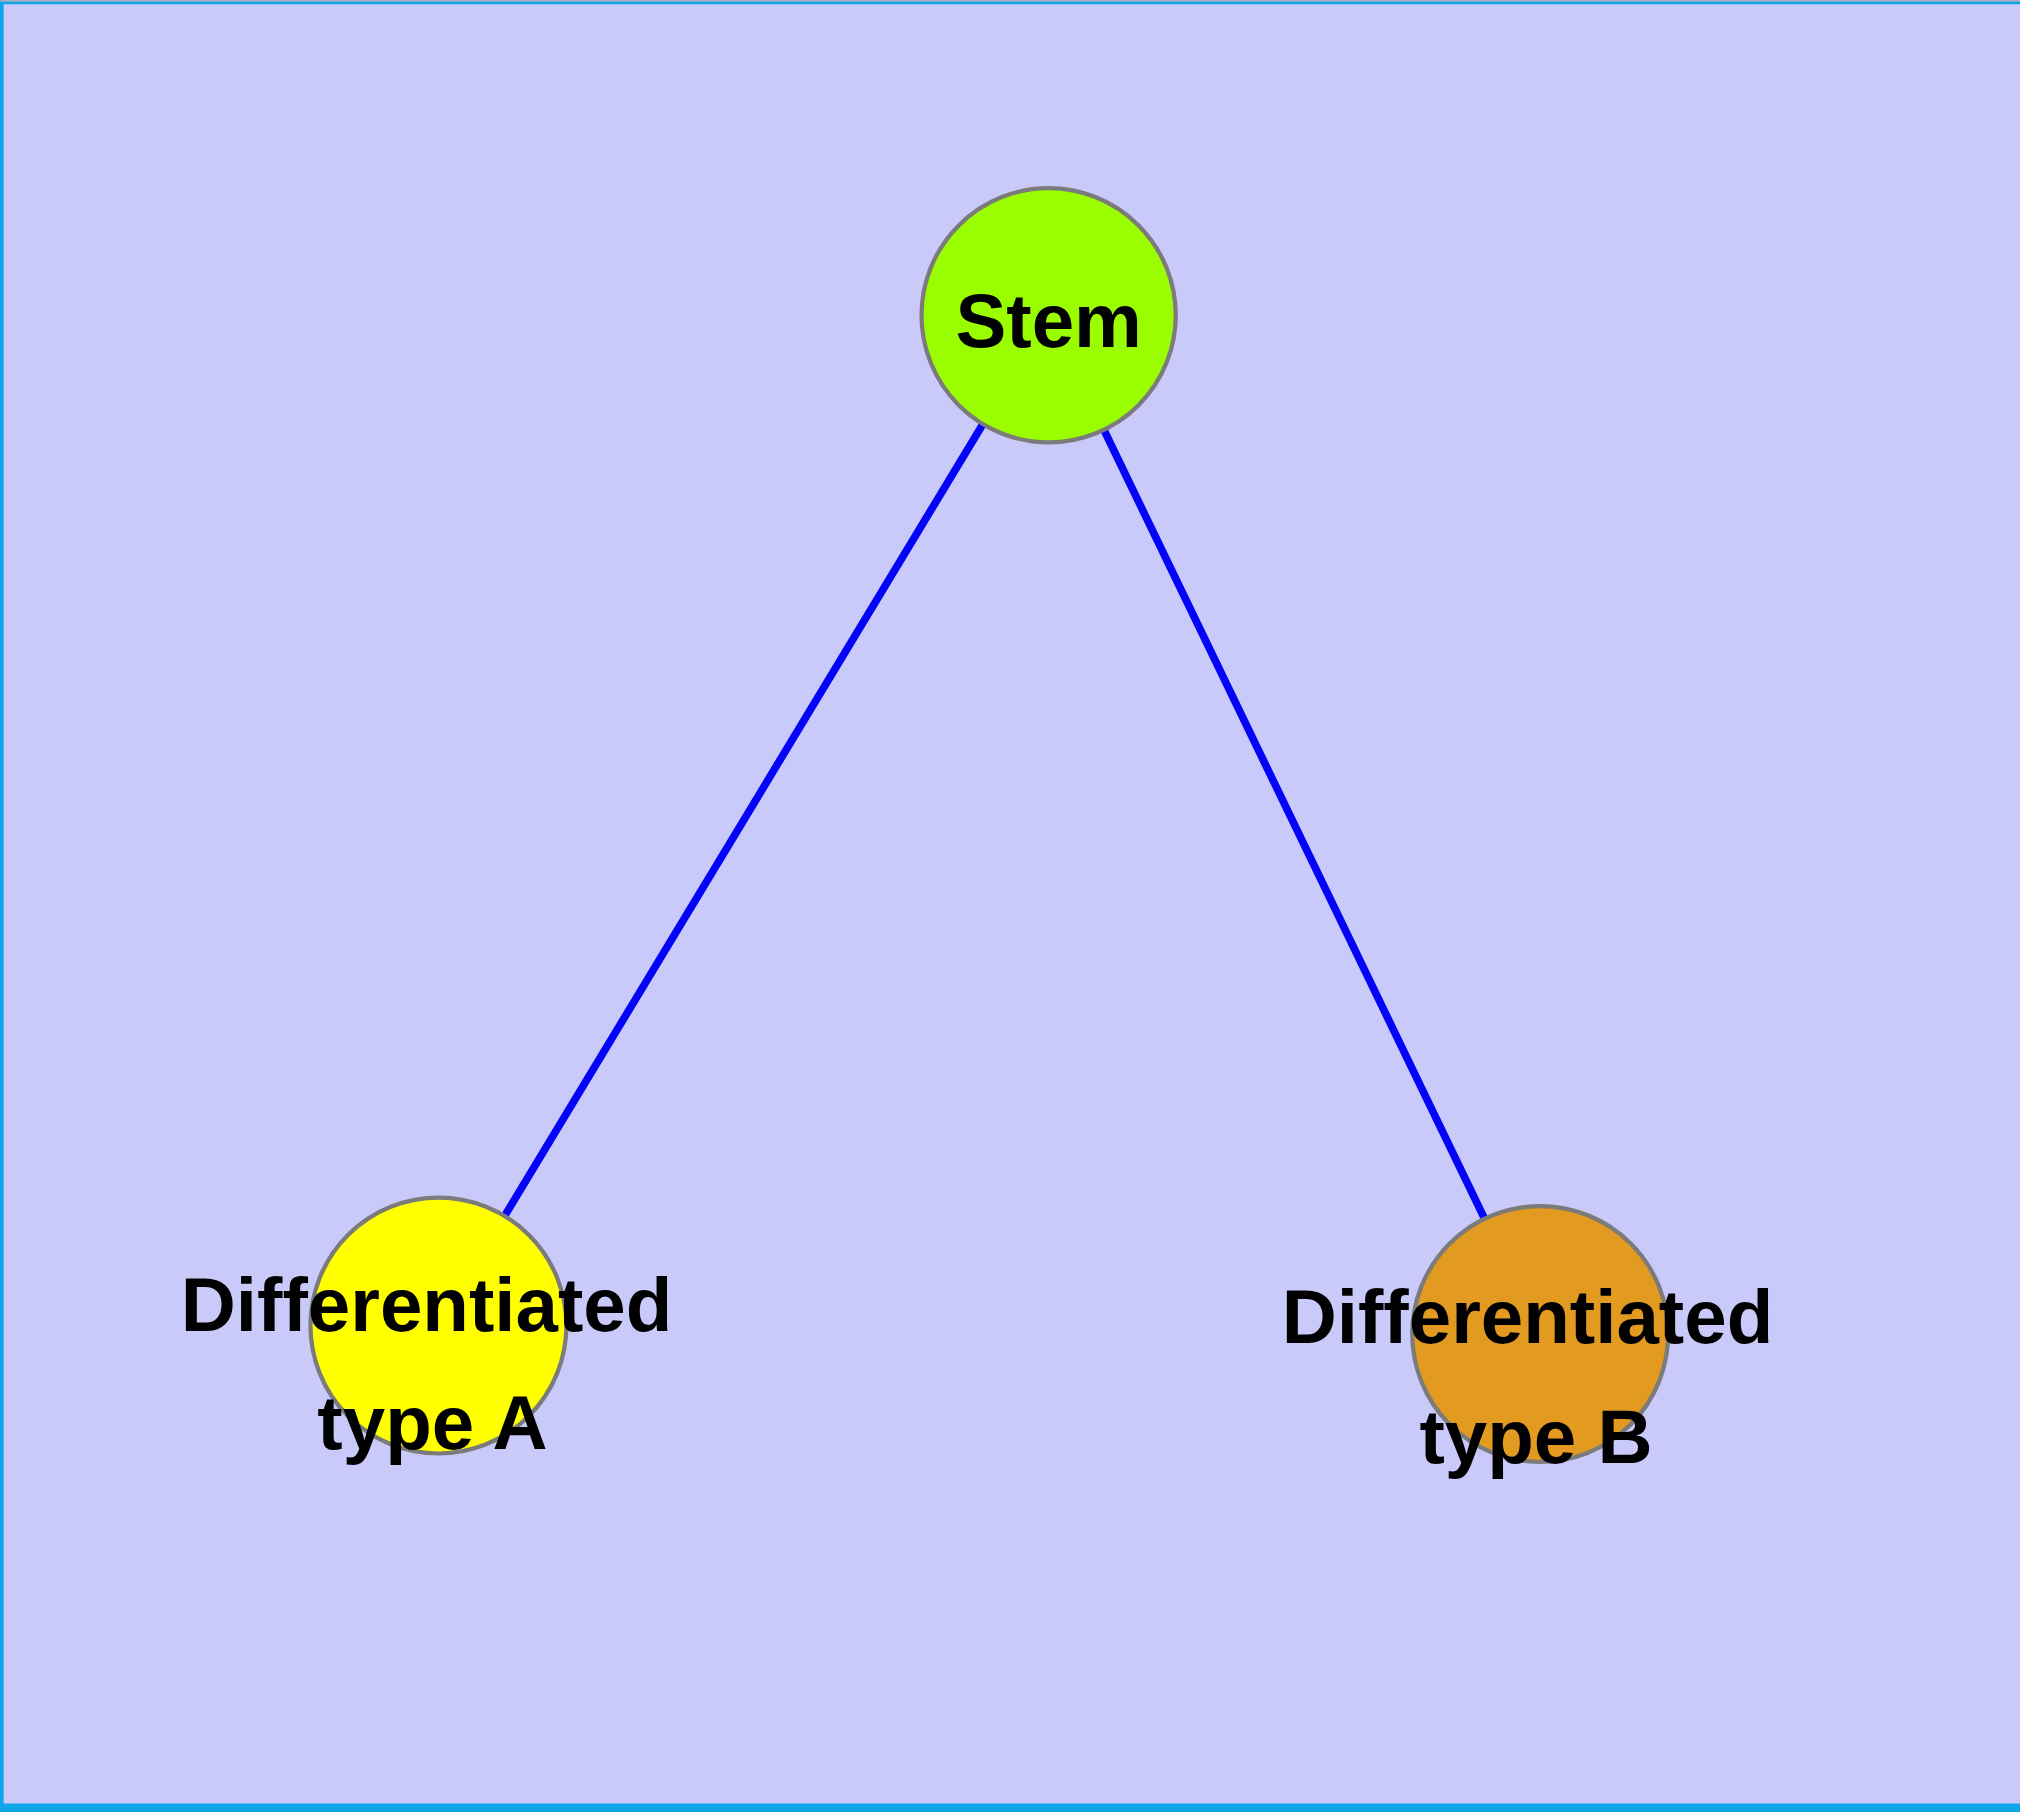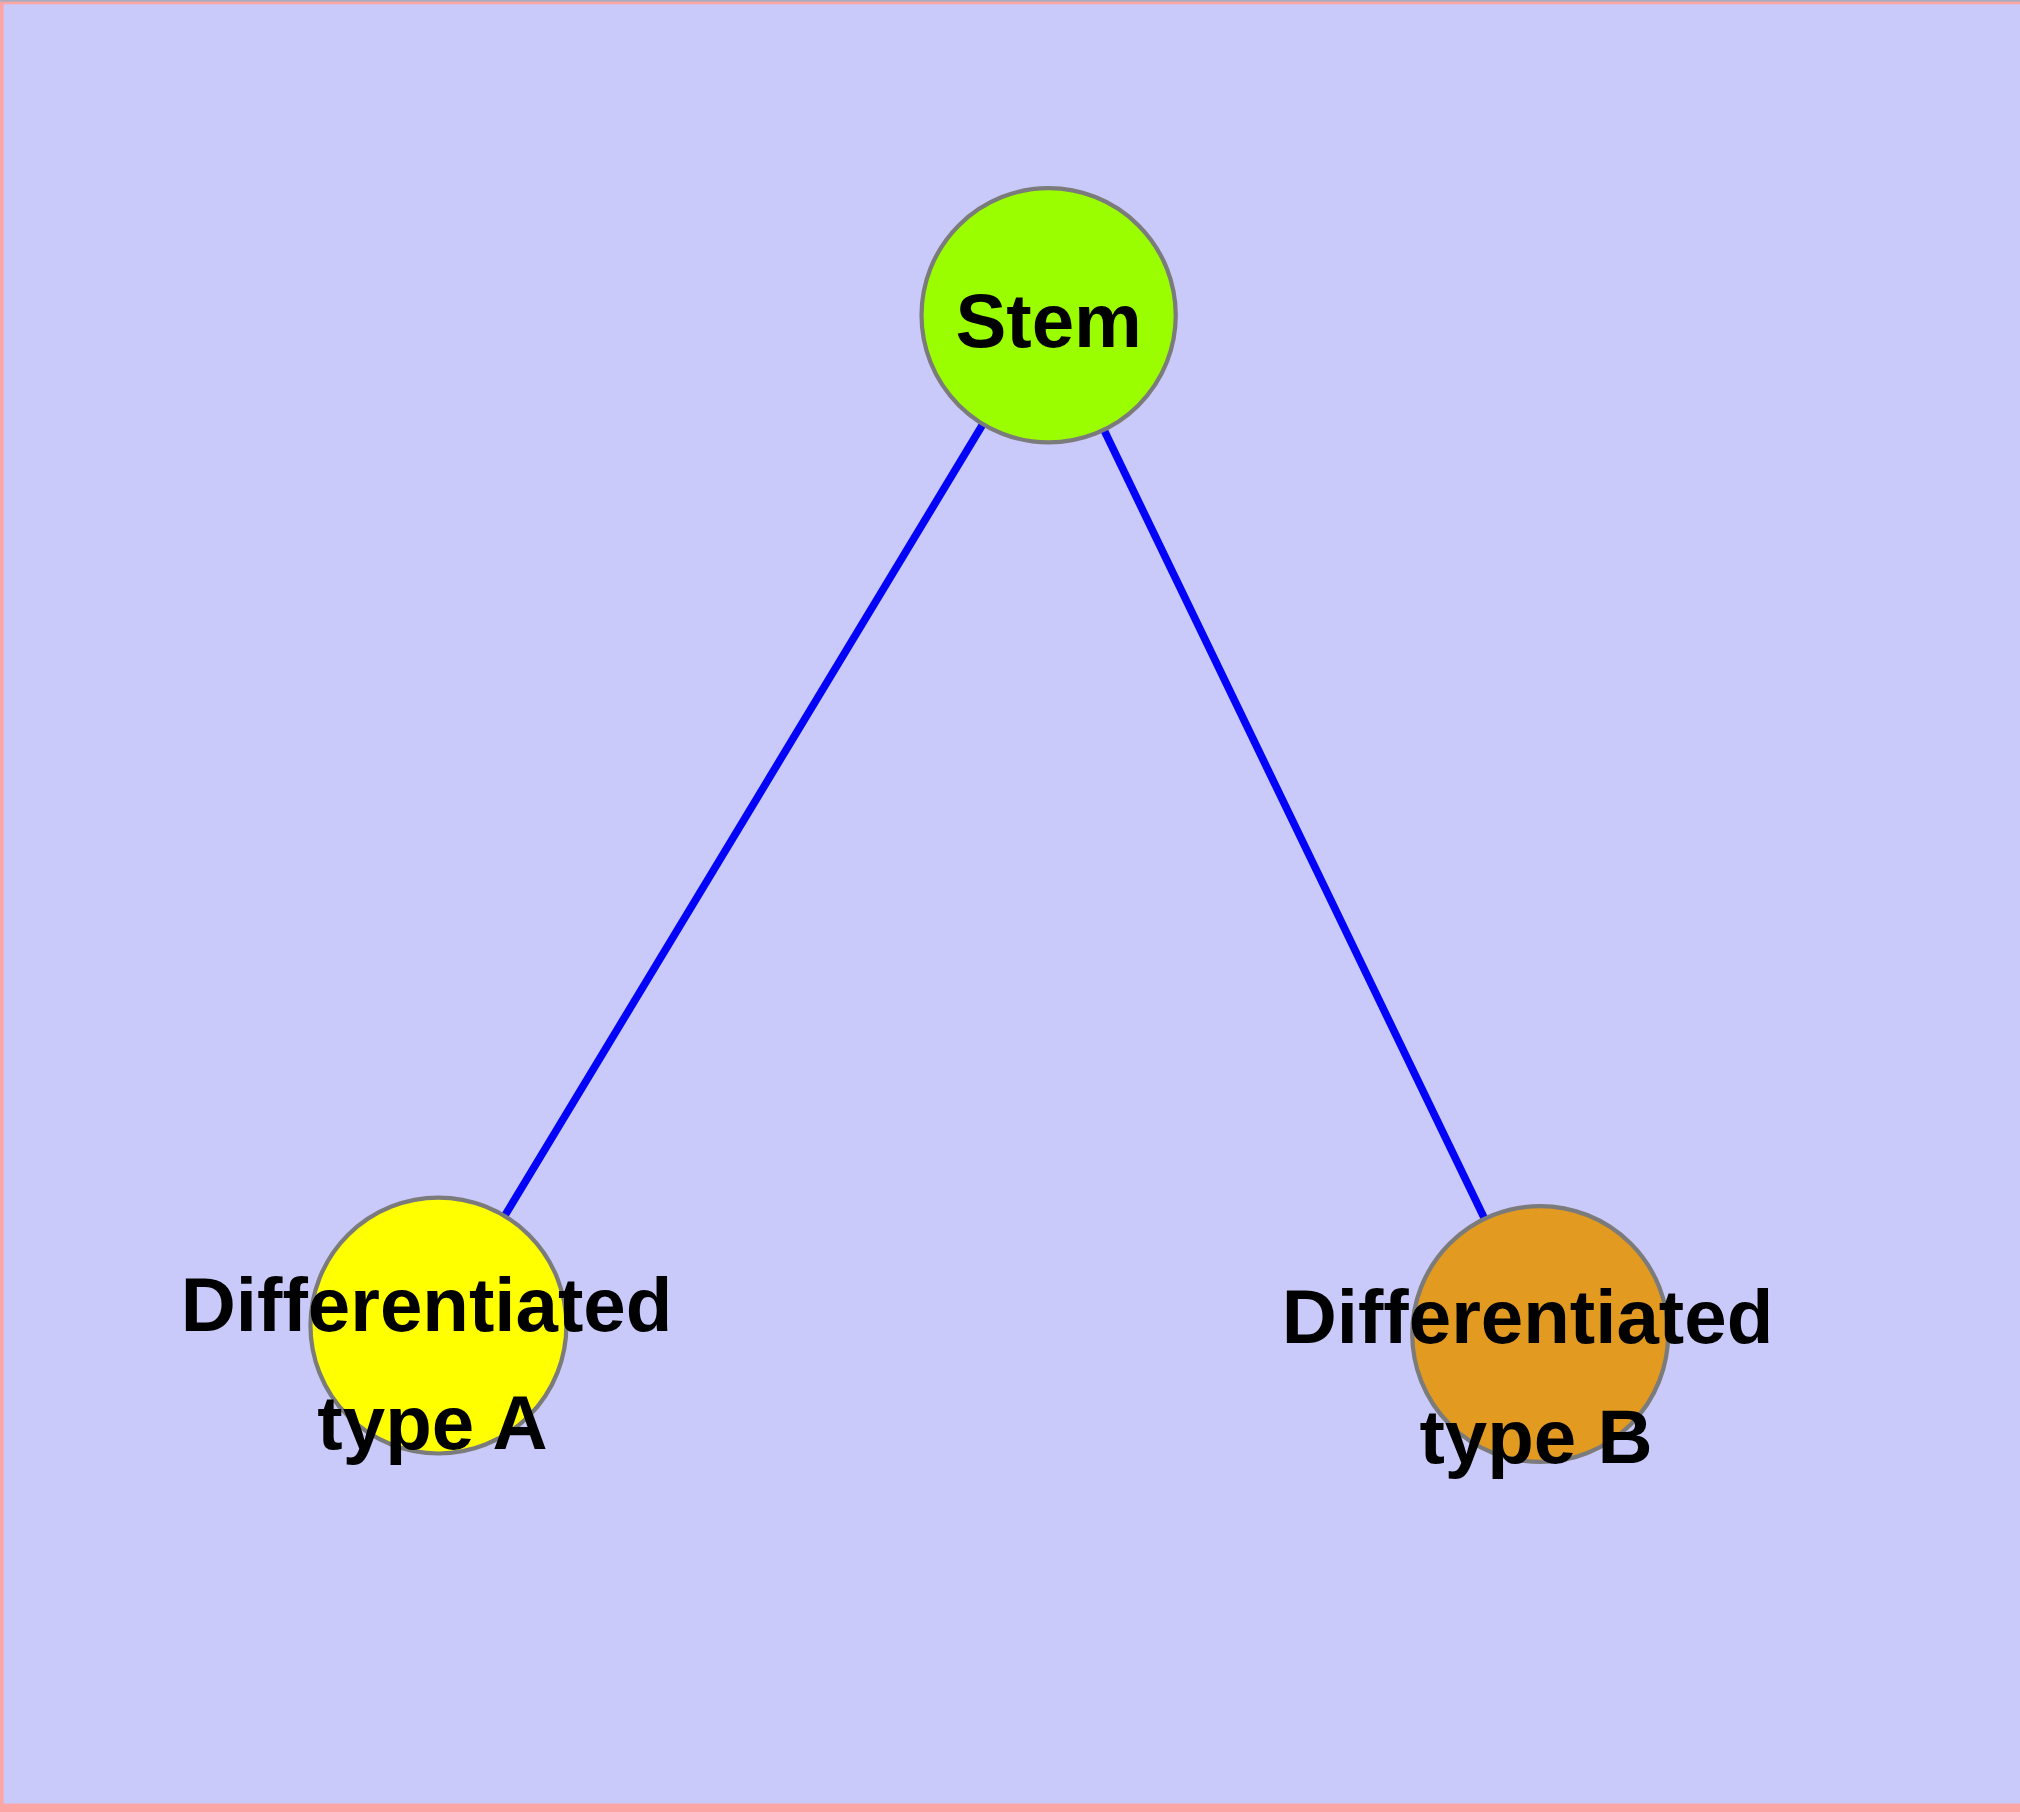--- a/index.html
+++ b/index.html
@@ -8,21 +8,21 @@
     background: #ffffff;
     width: 2021px;
     height: 1812px;
     overflow: hidden;
     font-family: "Liberation Sans", sans-serif;
   }
   .stage {
     position: relative;
     width: 2021px;
     height: 1812px;
-    background: #fca5a5;
+    background: #0ea5e9;
   }
   svg.graph {
     position: absolute;
     left: 0;
     top: 0;
     display: block;
   }
   text.node-label {
     font-family: "Liberation Sans", sans-serif;
     font-weight: bold;

